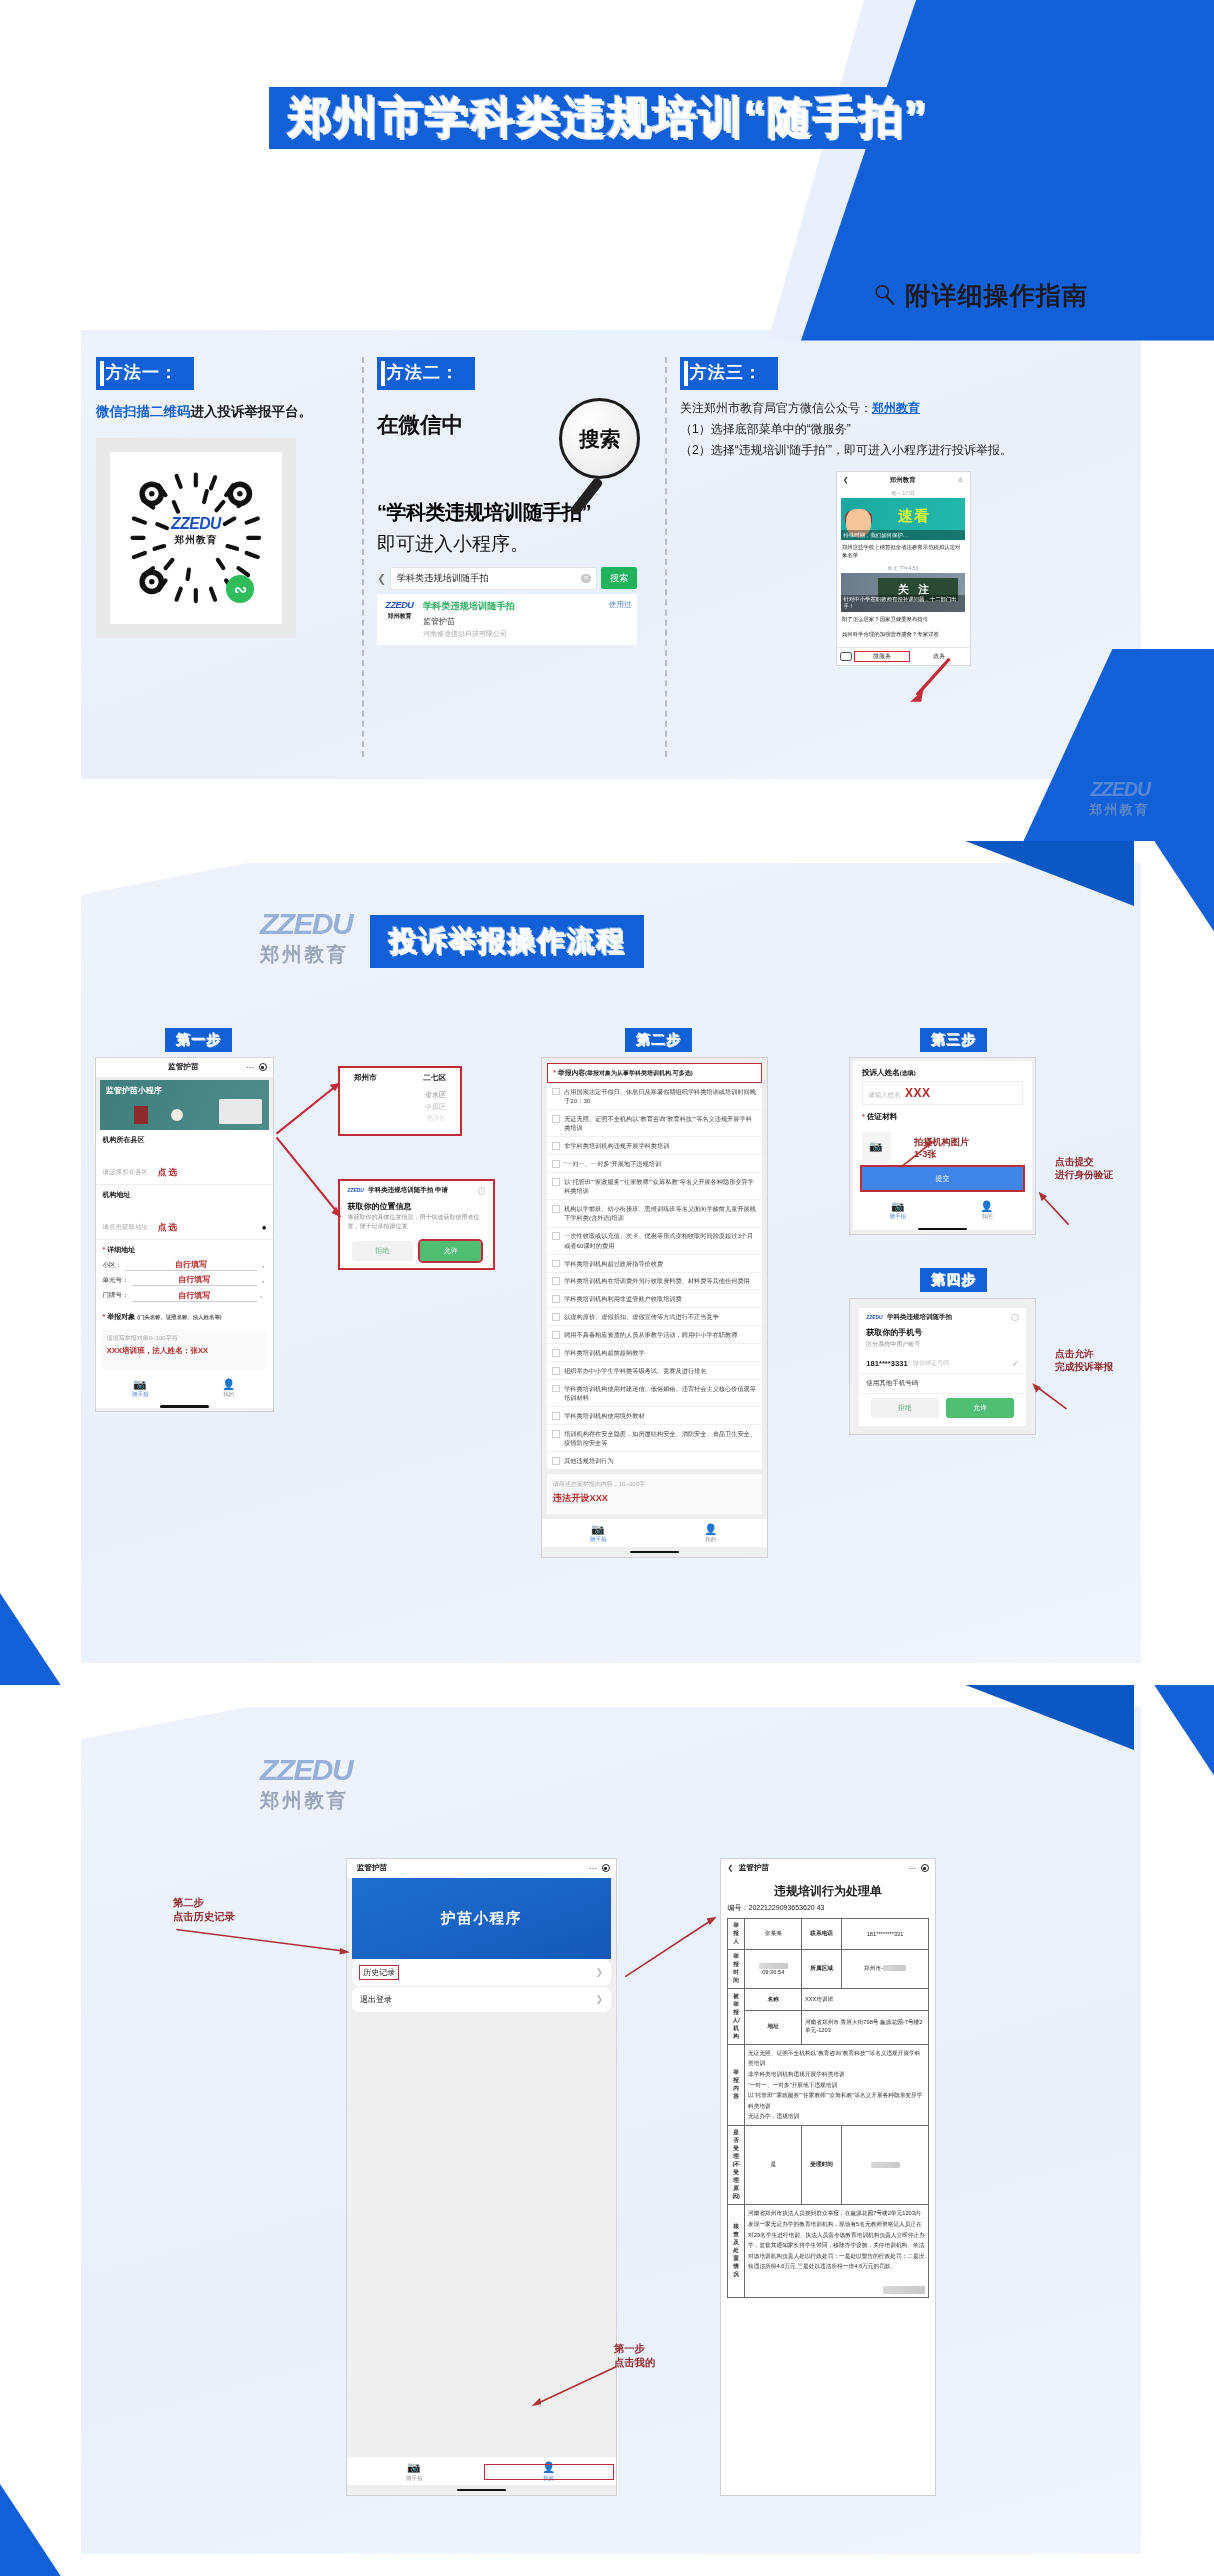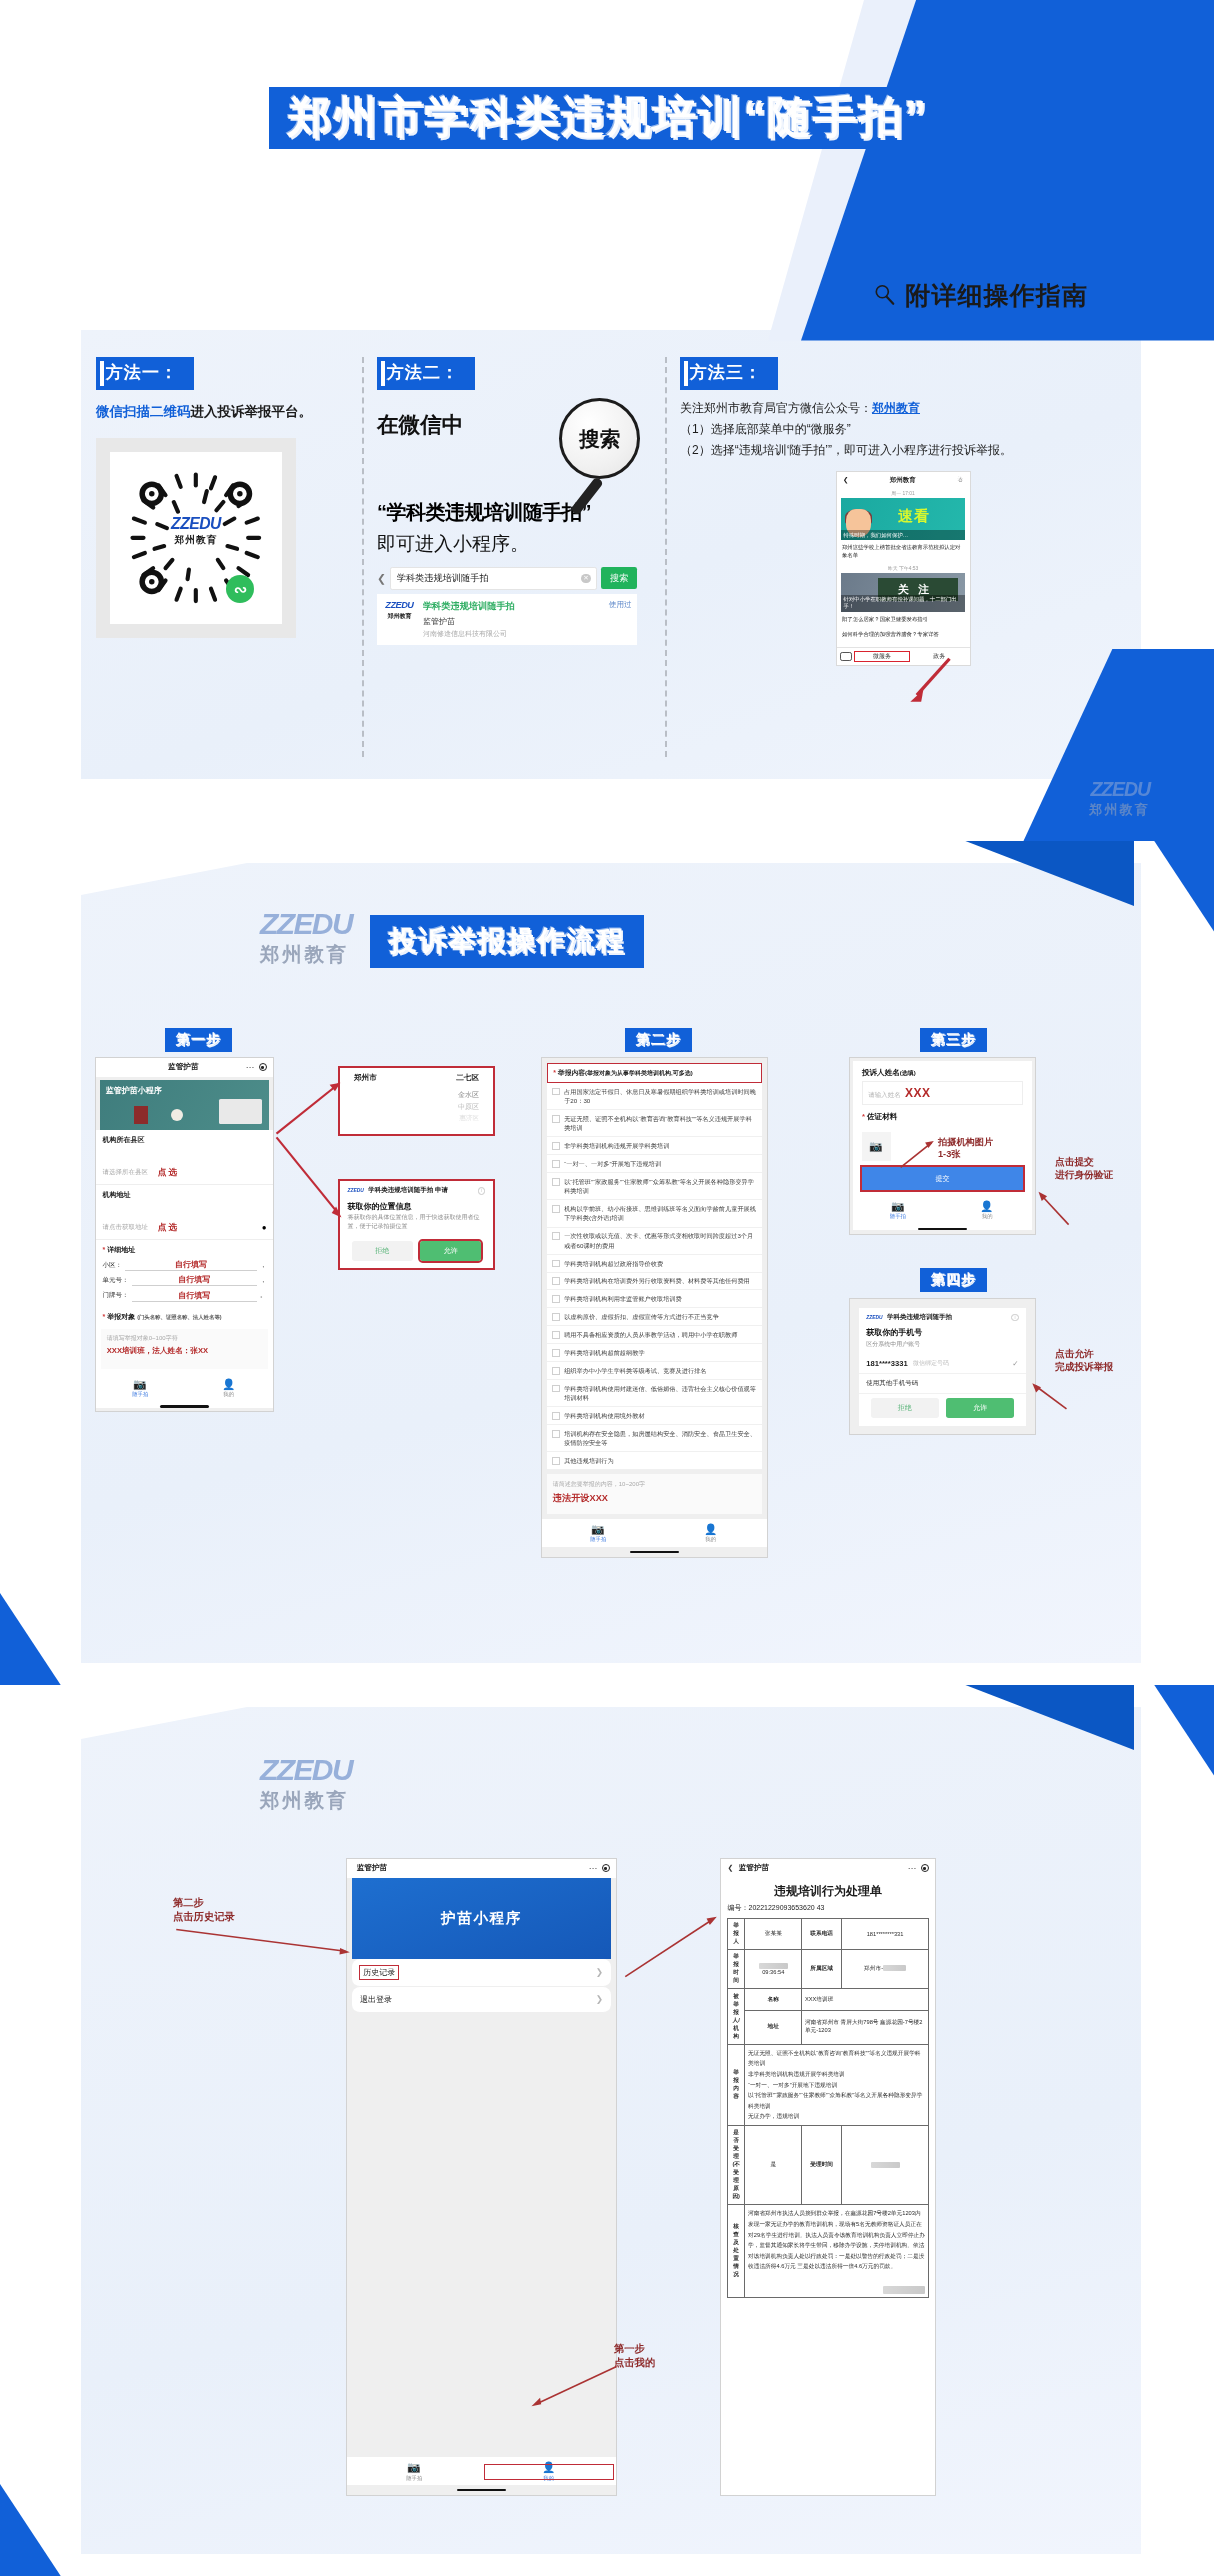--- a/index.html
+++ b/index.html
@@ -498,21 +498,21 @@
           </div>
         <div class="tab">
             <div class="ico">👤</div>
             <div class="lbl">我的</div>
           </div>
       </div>
       <div class="homebar"></div>
     </div>
   </div>
 
-  <div class="callout" style="position:absolute; left:338px; top:225px; width:157px; height:70px;">
+  <div class="callout" style="position:absolute; left:338px; top:225px; width:124px; height:70px;">
     <div class="co-row">
       <span>郑州市</span>
       <span>二七区</span>
     </div>
     <div class="co-dim1">金水区</div>
     <div class="co-dim2">中原区</div>
     <div class="co-dim3">惠济区</div>
   </div>
 
   <div class="callout" style="position:absolute; left:338px; top:338px; width:157px;">
@@ -657,21 +657,21 @@
             <div class="lbl">随手拍</div>
           </div>
         <div class="tab">
             <div class="ico">👤</div>
             <div class="lbl">我的</div>
           </div>
       </div>
       <div class="homebar"></div>
     </div>
   </div>
-  <div class="anno" style="left:938px; top:295px; font-size:9.2px;">
+  <div class="anno" style="left:914px; top:295px; font-size:9.2px;">
     <div>拍摄机构图片</div>
     <div>1-3张</div>
   </div>
   <div class="anno" style="left:1055px; top:314px; font-size:9.7px;">
     <div>点击提交</div>
     <div>进行身份验证</div>
   </div>
   <svg class="arrow-svg" style="left:898px; top:295px; width:38px; height:38px;" viewBox="0 0 70 70" width="38" height="38">
     <path d="M5 58 L62 12" stroke="#a33" stroke-width="3" fill="none"></path>
     <path d="M66 9 L50 12 L56 22 Z" fill="#a33"></path>

